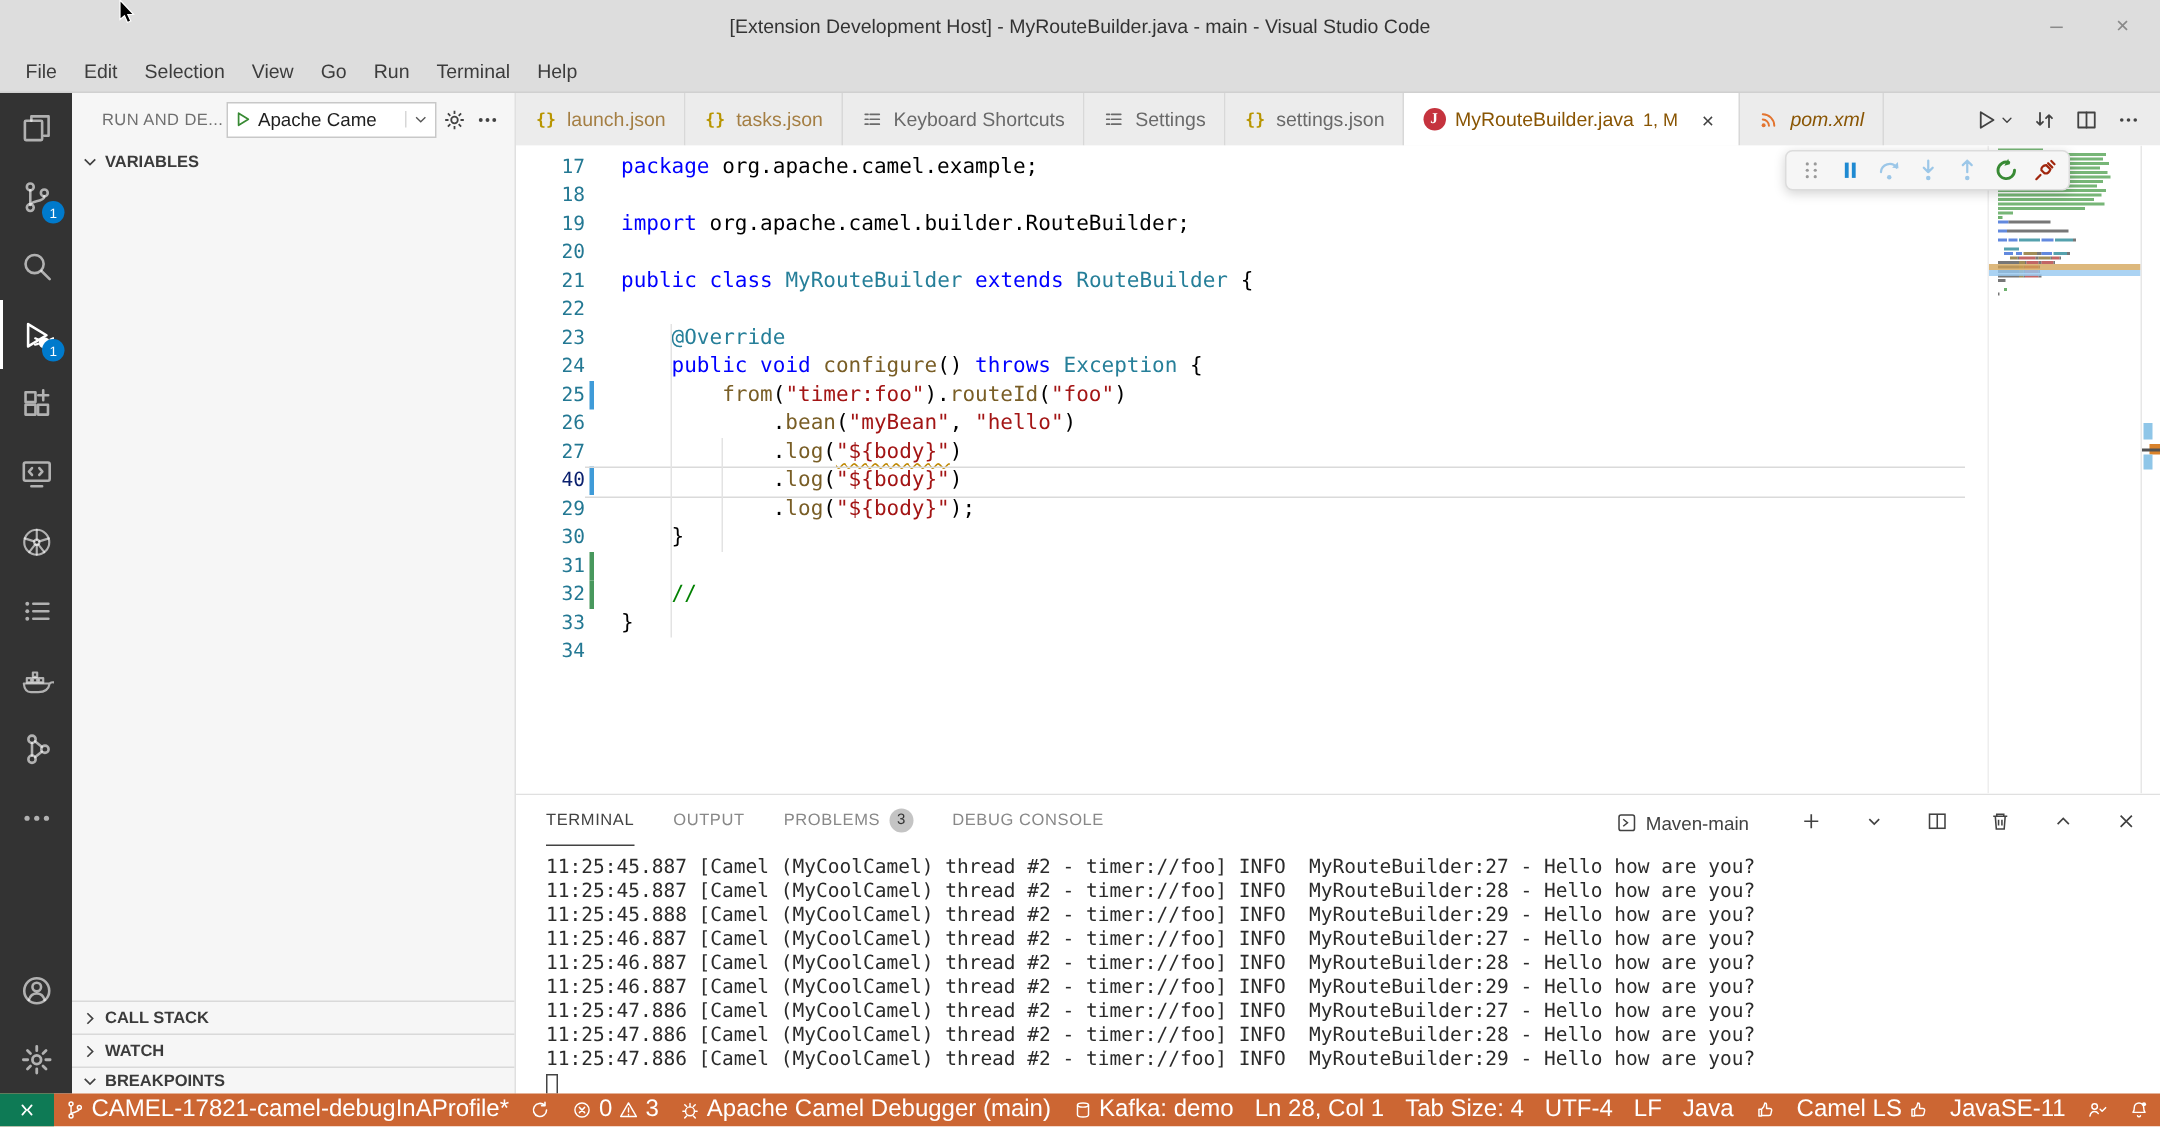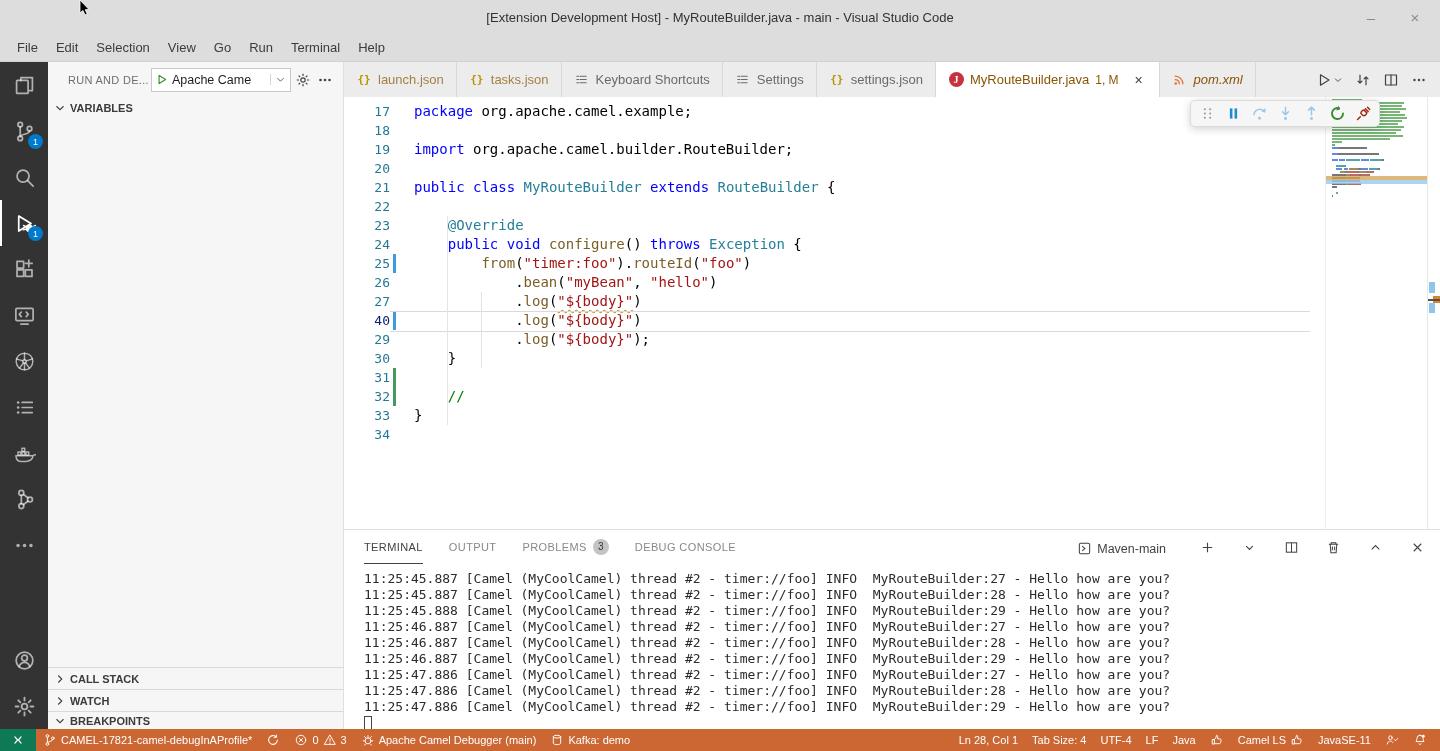--- a/index.html
+++ b/index.html
@@ -102,21 +102,21 @@
   .panel-badge { background:#c4c4c4; color:#333; border-radius:9px; min-width:16px; height:16px; font-size:10px; display:flex; align-items:center; justify-content:center; letter-spacing:0; }
   .panel-actions { margin-left:auto; display:flex; align-items:flex-end; gap:24px; color:#424242; }
   .panel-actions .pa { width:18px; height:18px; display:flex; align-items:center; justify-content:center; }
   .panel-actions svg { width:15px; height:15px; }
   .term-name { font-size:12.5px; color:#424242; display:flex; align-items:center; gap:5px; margin-right:8px; }
   .panel-content { flex:1; padding:7px 0 0 20px; overflow:hidden; }
   .term-line { font-family:"DejaVu Sans Mono",monospace; font-size:13px; line-height:16px; color:#2b2b2b; white-space:pre; }
   .term-cursor { width:8px; height:14px; border:1px solid #444; margin-top:1px; }
 
   
-  .statusbar { height:22px; display:flex; align-items:stretch; color:#fff; font-size:11px; flex:0 0 auto; }
+  .statusbar { height:22px; display:flex; align-items:stretch; color:#fff; font-size:16px; flex:0 0 auto; }
   .sb-left { display:flex; align-items:stretch; }
   .sb-right { margin-left:auto; display:flex; align-items:stretch; padding-right:6px; }
   .st-item { display:flex; align-items:center; gap:4px; padding:0 7px; white-space:nowrap; }
   .st-item svg { width:14px; height:14px; }
   .st-remote { padding:0 11px; }
 </style>
 </head>
 <body>
 
 <div class="app">

